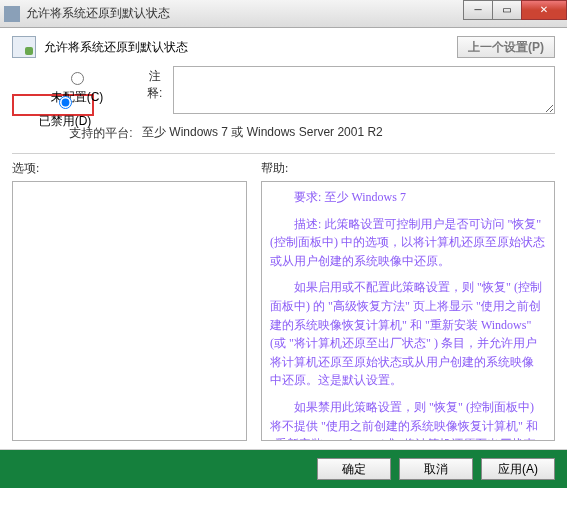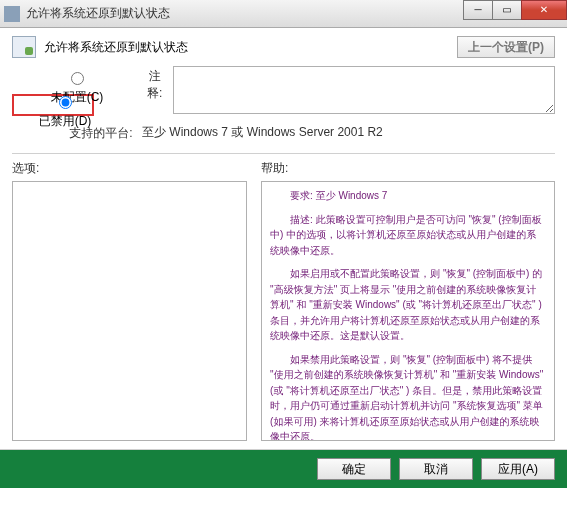--- a/index.html
+++ b/index.html
@@ -23,23 +23,23 @@
 .radio-row.highlight { border: 2px solid #d33; width: 82px; padding-left: 24px; }
 .row2 { display: flex; margin-top: 4px; }
 .leftcol { width: 130px; }
 .rightcol { flex: 1; }
 .lbl { color: #333; padding-top: 2px; text-align: center; }
 .txtarea { border: 1px solid #b0b0b0; background: #fff; height: 48px; width: 100%; }
 .platform-row { display:flex; align-items:center; margin-top: 6px; }
 .platform-row .lbl { width: 70px; text-align: center; margin-right: 6px; margin-left: 54px; }
 .plat-val { color: #333; padding: 2px 0; }
 .divider { border: none; border-top: 1px solid #d0d0d0; margin: 10px 0 6px 0; }
-.cols { display: flex; gap: 14px; }
+.cols { display: flex; gap: 14px; font-family: Liberation Serif, serif; }
 .colhdr { font-size: 12px; color: #333; margin-bottom: 4px; }
-.panel { border: 1px solid #b0b0b0; background: #fff; height: 260px; overflow: hidden; padding: 6px 8px; font-size: 10px; line-height: 1.55; color: #701a75; }
+.panel { border: 1px solid #b0b0b0; background: #fff; height: 260px; overflow: hidden; padding: 6px 8px; font-size: 12px; line-height: 1.55; color: #8b5cf6; }
 .panel p { margin-bottom: 8px; text-indent: 2em; }
 .panel .req { text-indent: 0; margin-left: 2em; }
 .colL { flex: 1; }
 .colR { flex: 1.25; }
 .footer { border-top: 1px solid #d0d0d0; margin-top: 8px; padding: 8px 12px; display: flex; justify-content: flex-end; gap: 8px; background: #15803d; }
 .fbtn { height: 22px; min-width: 74px; border: 1px solid #888; background: linear-gradient(#fbfbfb,#e4e4e4); font-size: 12px; padding: 0 10px; }
 </style>
 </head>
 <body>
 

